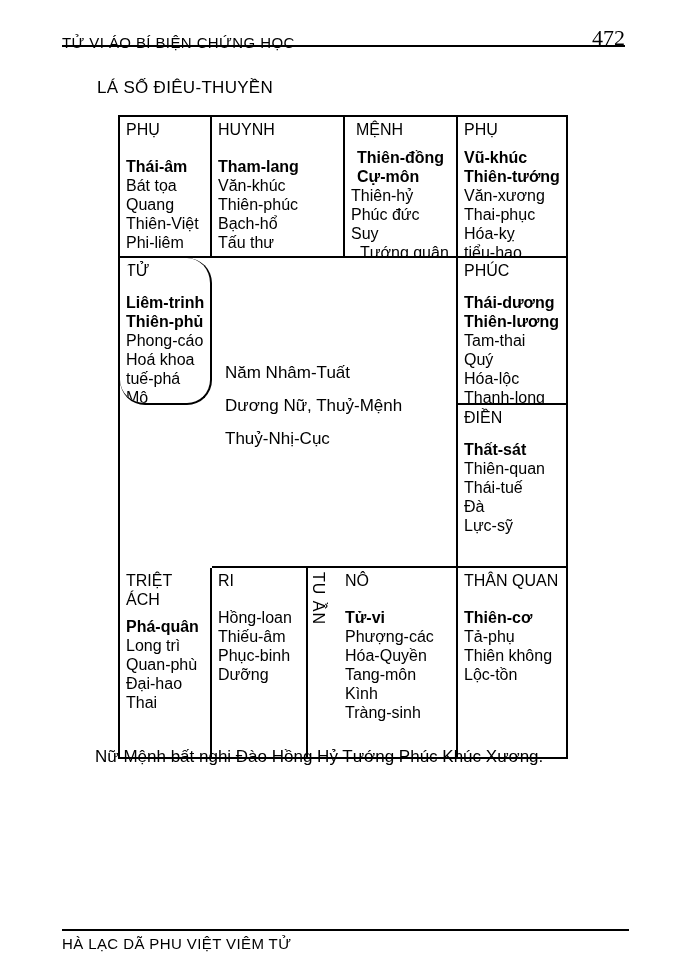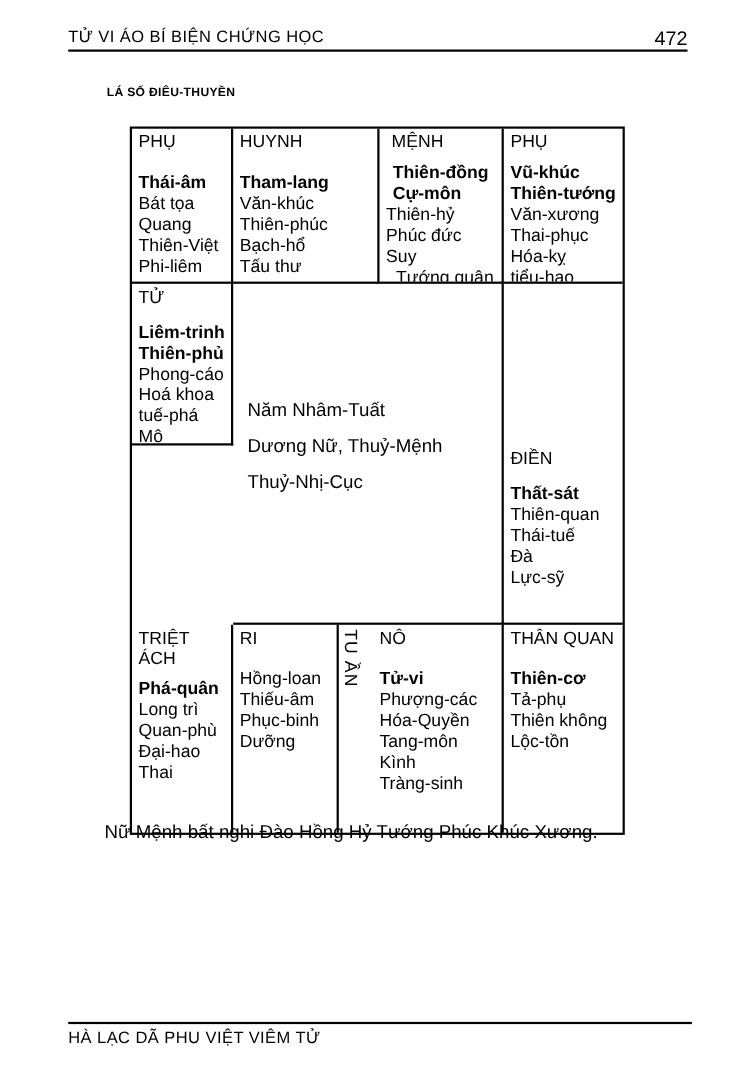--- a/index.html
+++ b/index.html
@@ -8,27 +8,27 @@
     width: 686px; height: 971px;
     position: relative;
     font-family: "Liberation Sans", sans-serif;
     color: #000;
     overflow: hidden;
   }
 
   
   .page-header {
     position: absolute; left: 62px; top: 25px; width: 563px;
-    display: flex; justify-content: space-between; align-items: flex-start;
+    display: flex; justify-content: space-between; align-items: flex-end;
   }
   .page-header .htitle { font-size: 15px; letter-spacing: 0.4px; }
-  .page-header .pnum { font-family: Liberation Sans, sans-serif; font-size: 18px; }
+  .page-header .pnum { font-family: Liberation Serif, serif; font-size: 22px; }
   .header-rule { position: absolute; left: 62px; top: 45px; width: 563px; height: 2px; background: #000; }
 
-  .doc-title { position: absolute; left: 97px; top: 78px; font-size: 11px; font-weight: bold; letter-spacing: 0.3px; text-align: right; }
+  .doc-title { position: absolute; left: 97px; top: 78px; font-size: 17px; font-weight: normal; letter-spacing: 0.3px; text-align: right; }
 
   .note-line { position: absolute; left: 95px; top: 747px; font-size: 17px; }
 
   .footer-rule { position: absolute; left: 62px; top: 929px; width: 567px; height: 2px; background: #000; }
   .page-footer { position: absolute; left: 62px; top: 935px; font-size: 15px; letter-spacing: 0.4px; }
 
   
   .chart {
     position: absolute; left: 118px; top: 115px; width: 450px; height: 644px;
     border: 2px solid #000;
@@ -36,21 +36,21 @@
     grid-template-columns: 92px 96px 37px 113px 1fr;
     grid-template-rows: 141px 147px 163px 1fr;
     font-size: 16px; line-height: 19px;
   }
   .cell { border-right: 2px solid #000; border-bottom: 2px solid #000; padding: 3px 2px 0 6px; overflow: hidden; }
 
   .c-phu1 { grid-column: 1; grid-row: 1; }
   .c-huynh { grid-column: 2 / 4; grid-row: 1; }
   .c-menh { grid-column: 4; grid-row: 1; }
   .c-phu2 { grid-column: 5; grid-row: 1; border-right: none; }
-  .c-tu { grid-column: 1; grid-row: 2; }
+  .c-tu { grid-column: 1; grid-row: 2; border-radius: 25px; }
   .c-center { grid-column: 2 / 5; grid-row: 2 / 4; padding: 98px 0 0 13px; font-size: 17px; line-height: 33px; }
   .c-phuc { grid-column: 5; grid-row: 2; border-right: none; }
   .c-tai { grid-column: 1; grid-row: 3; }
   .c-dien { grid-column: 5; grid-row: 3; border-right: none; }
   .c-triet { grid-column: 1; grid-row: 4; border-bottom: none; }
   .c-ri { grid-column: 2; grid-row: 4; border-bottom: none; }
   .c-no { grid-column: 3 / 5; grid-row: 4; border-bottom: none; position: relative; padding-left: 37px; }
   .c-thanquan { grid-column: 5; grid-row: 4; border-right: none; border-bottom: none; }
 
   .hdr { margin-bottom: 18px; }
@@ -131,20 +131,29 @@
     <div>tuế-phá</div>
     <div>Mộ</div>
   </div>
 
   <div class="cell c-center">
     <div>Năm Nhâm-Tuất</div>
     <div>Dương Nữ, Thuỷ-Mệnh</div>
     <div>Thuỷ-Nhị-Cục</div>
   </div>
 
+  <div class="cell c-phuc">
+    <div class="hdr">PHÚC</div>
+    <div class="b">Thái-dương</div>
+    <div class="b">Thiên-lương</div>
+    <div>Tam-thai</div>
+    <div>Quý</div>
+    <div>Hóa-lộc</div>
+    <div>Thanh-long</div>
+  </div>
 
 
   <div class="cell c-dien">
     <div class="hdr">ĐIỀN</div>
     <div class="b">Thất-sát</div>
     <div>Thiên-quan</div>
     <div>Thái-tuế</div>
     <div>Đà</div>
     <div>Lực-sỹ</div>
   </div>

